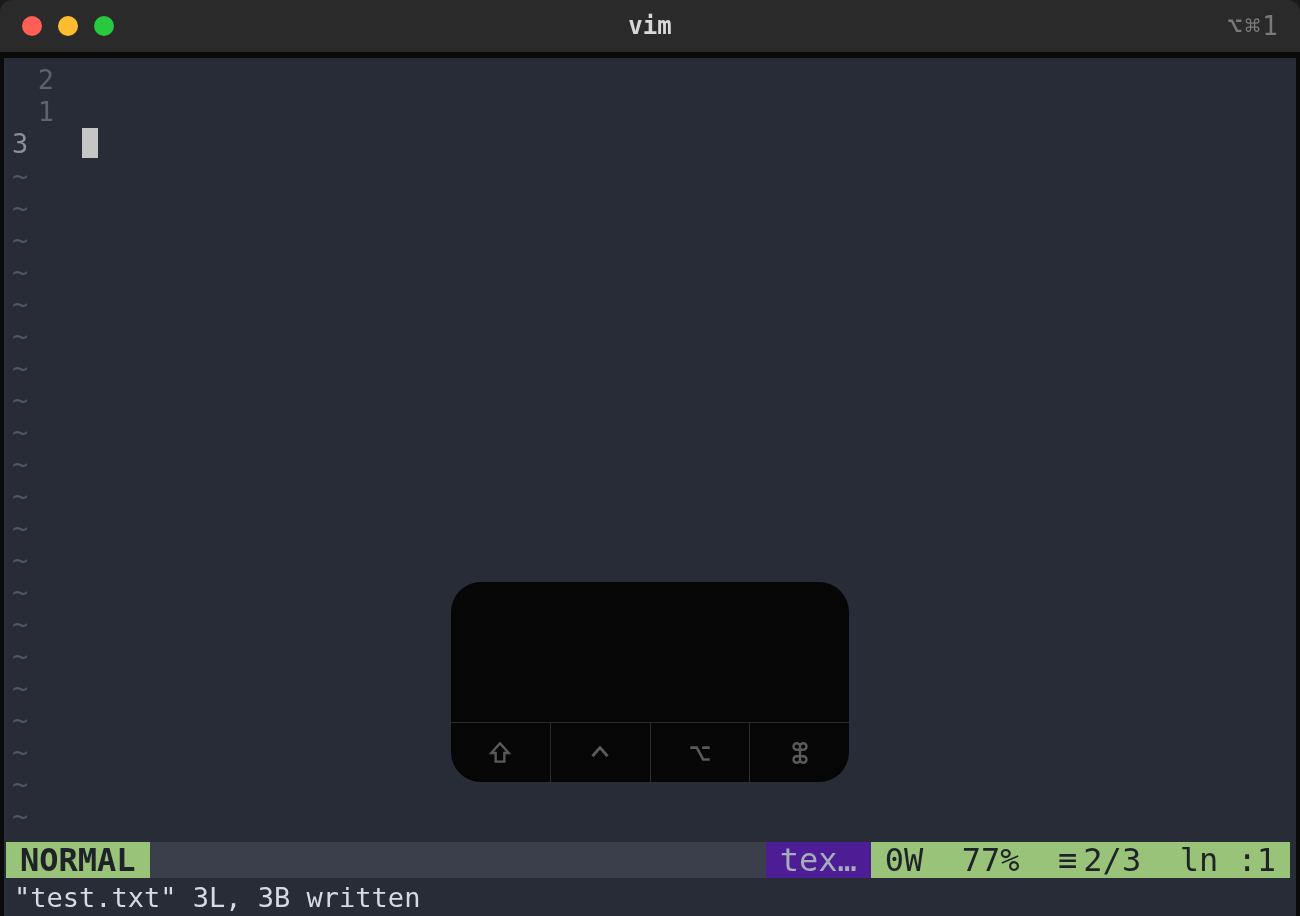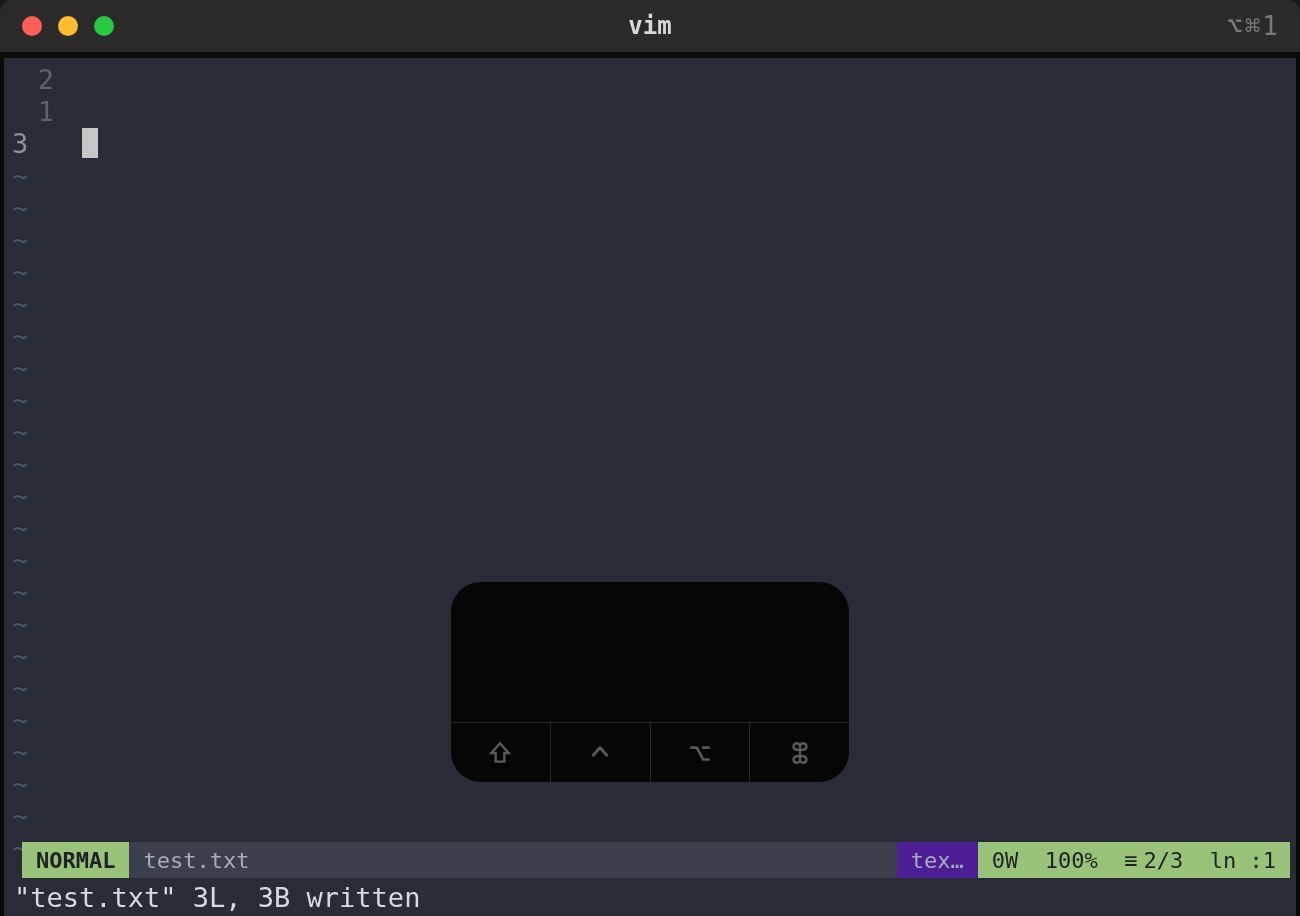--- a/index.html
+++ b/index.html
@@ -89,25 +89,25 @@
       vertical-align: top;
     }
     .tilde {
       color: #4b586b;
       padding-left: 0px;
     }
 
     
     .statusline {
       position: absolute;
-      left: 18px; right: 6px; bottom: 38px;
+      left: 2px; right: 6px; bottom: 38px;
       height: 36px;
       display: flex;
       align-items: stretch;
-      font-size: 22px;
+      font-size: 32px;
       background: #3a3f4b;
       color: #a6adba;
     }
     .seg { display: flex; align-items: center; padding: 0 14px; white-space: nowrap; }
     .seg-mode { background: #98c379; color: #1f2329; font-weight: 700; }
     .seg-file { background: #3a3f4b; }
     .seg-spacer { flex: 1; background: #3a3f4b; }
     .seg-ft   { background: #4c1d95; }
     .seg-pos  { background: #98c379; color: #1f2329; font-weight: 500; }
 
@@ -270,27 +270,26 @@
         </div>
         <div class="line">
           <div class="gutter tilde" style="text-align:left;padding-left:2px;">~</div>
           <div class="content"></div>
         </div>
       </div>
   </div>
 
   <div class="statusline">
     <div class="seg seg-mode">NORMAL</div>
-    <div class="seg seg-file">test.txt</div>
     <div class="seg seg-spacer"></div>
     <div class="seg seg-ft">tex…</div>
     <div class="seg seg-pos">
       <span>0W</span>
       <span>&nbsp;&nbsp;</span>
-      <span>100%</span>
+      <span>77%</span>
       <span>&nbsp;&nbsp;</span>
       <span class="tri-icon">≡</span>
       <span>2/3</span>
       <span>&nbsp;&nbsp;</span>
       <span>ln</span>
       <span>&nbsp;</span>
       <span>:1</span>
     </div>
   </div>
 

